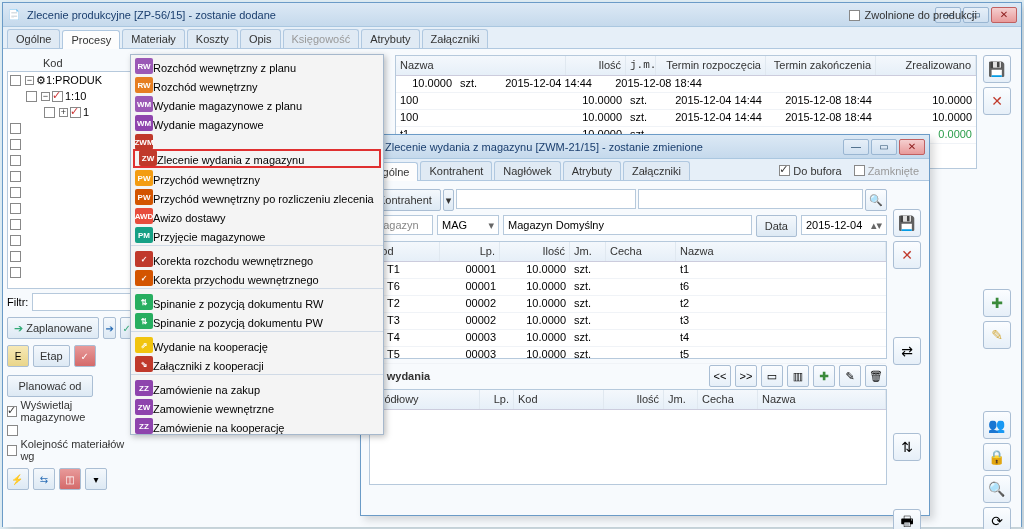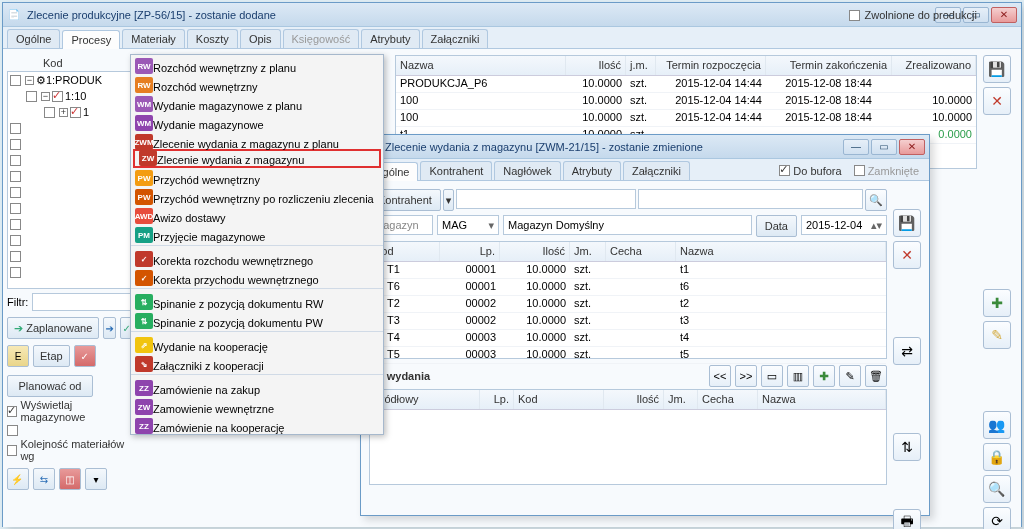--- a/index.html
+++ b/index.html
@@ -168,28 +168,27 @@
         <div class="iconbtn" style="color:#2a6db5;">⇆</div>
         <div class="iconbtn" style="background:linear-gradient(#e89a9a,#d46a6a);color:white;">◫</div>
         <div class="iconbtn">▾</div>
       </div>
     </div>
 
     <div class="maingrid" style="left:392px; top:6px; right:44px; height:114px;">
       <div class="ghdr">
         <div class="gh" style="width:170px;">Nazwa</div>
         <div class="gh" style="width:60px;text-align:right;">Ilość</div>
-        <div class="gh" style="width:30px;">j.m.</div>
+        <div class="gh" style="width:30px;font-family:Liberation Mono, monospace;">j.m.</div>
         <div class="gh" style="width:110px;text-align:right;">Termin rozpoczęcia</div>
-        <div class="gh" style="width:110px;text-align:right;margin-left:16px;">Termin zakończenia</div>
+        <div class="gh" style="width:110px;text-align:right;">Termin zakończenia</div>
         <div class="gh" style="flex:1;text-align:right;">Zrealizowano</div>
       </div>
       <div id="maingrid-rows">
           <div class="grow">
-            <div class="gc" style="width:170px;">PRODUKCJA_P6</div>
             <div class="gc" style="width:60px;text-align:right;">10.0000</div>
             <div class="gc" style="width:30px;">szt.</div>
             <div class="gc" style="width:110px;text-align:right;">2015-12-04 14:44</div>
             <div class="gc" style="width:110px;text-align:right;">2015-12-08 18:44</div>
             <div class="gc" style="flex:1;text-align:right;"></div>
           </div>
           <div class="grow">
             <div class="gc" style="width:170px;">100</div>
             <div class="gc" style="width:60px;text-align:right;">10.0000</div>
             <div class="gc" style="width:30px;">szt.</div>
@@ -245,21 +244,20 @@
     <div class="row">
       <span class="ic" style="background:#9b59b6;">WM</span>
       <span>Wydanie magazynowe z planu</span>
     </div>
     <div class="row">
       <span class="ic" style="background:#8e44ad;">WM</span>
       <span>Wydanie magazynowe</span>
     </div>
     <div class="row">
       <span class="ic" style="background:#c0392b;">ZWM</span>
-      <span>Zlecenie wydania z magazynu z planu</span>
     </div>
     <div class="row hl">
       <span class="ic" style="background:#c0392b;">ZW</span>
       <span>Zlecenie wydania z magazynu</span>
     </div>
     <div class="row">
       <span class="ic" style="background:#f39c12;">PW</span>
       <span>Przychód wewnętrzny</span>
     </div>
     <div class="row">

